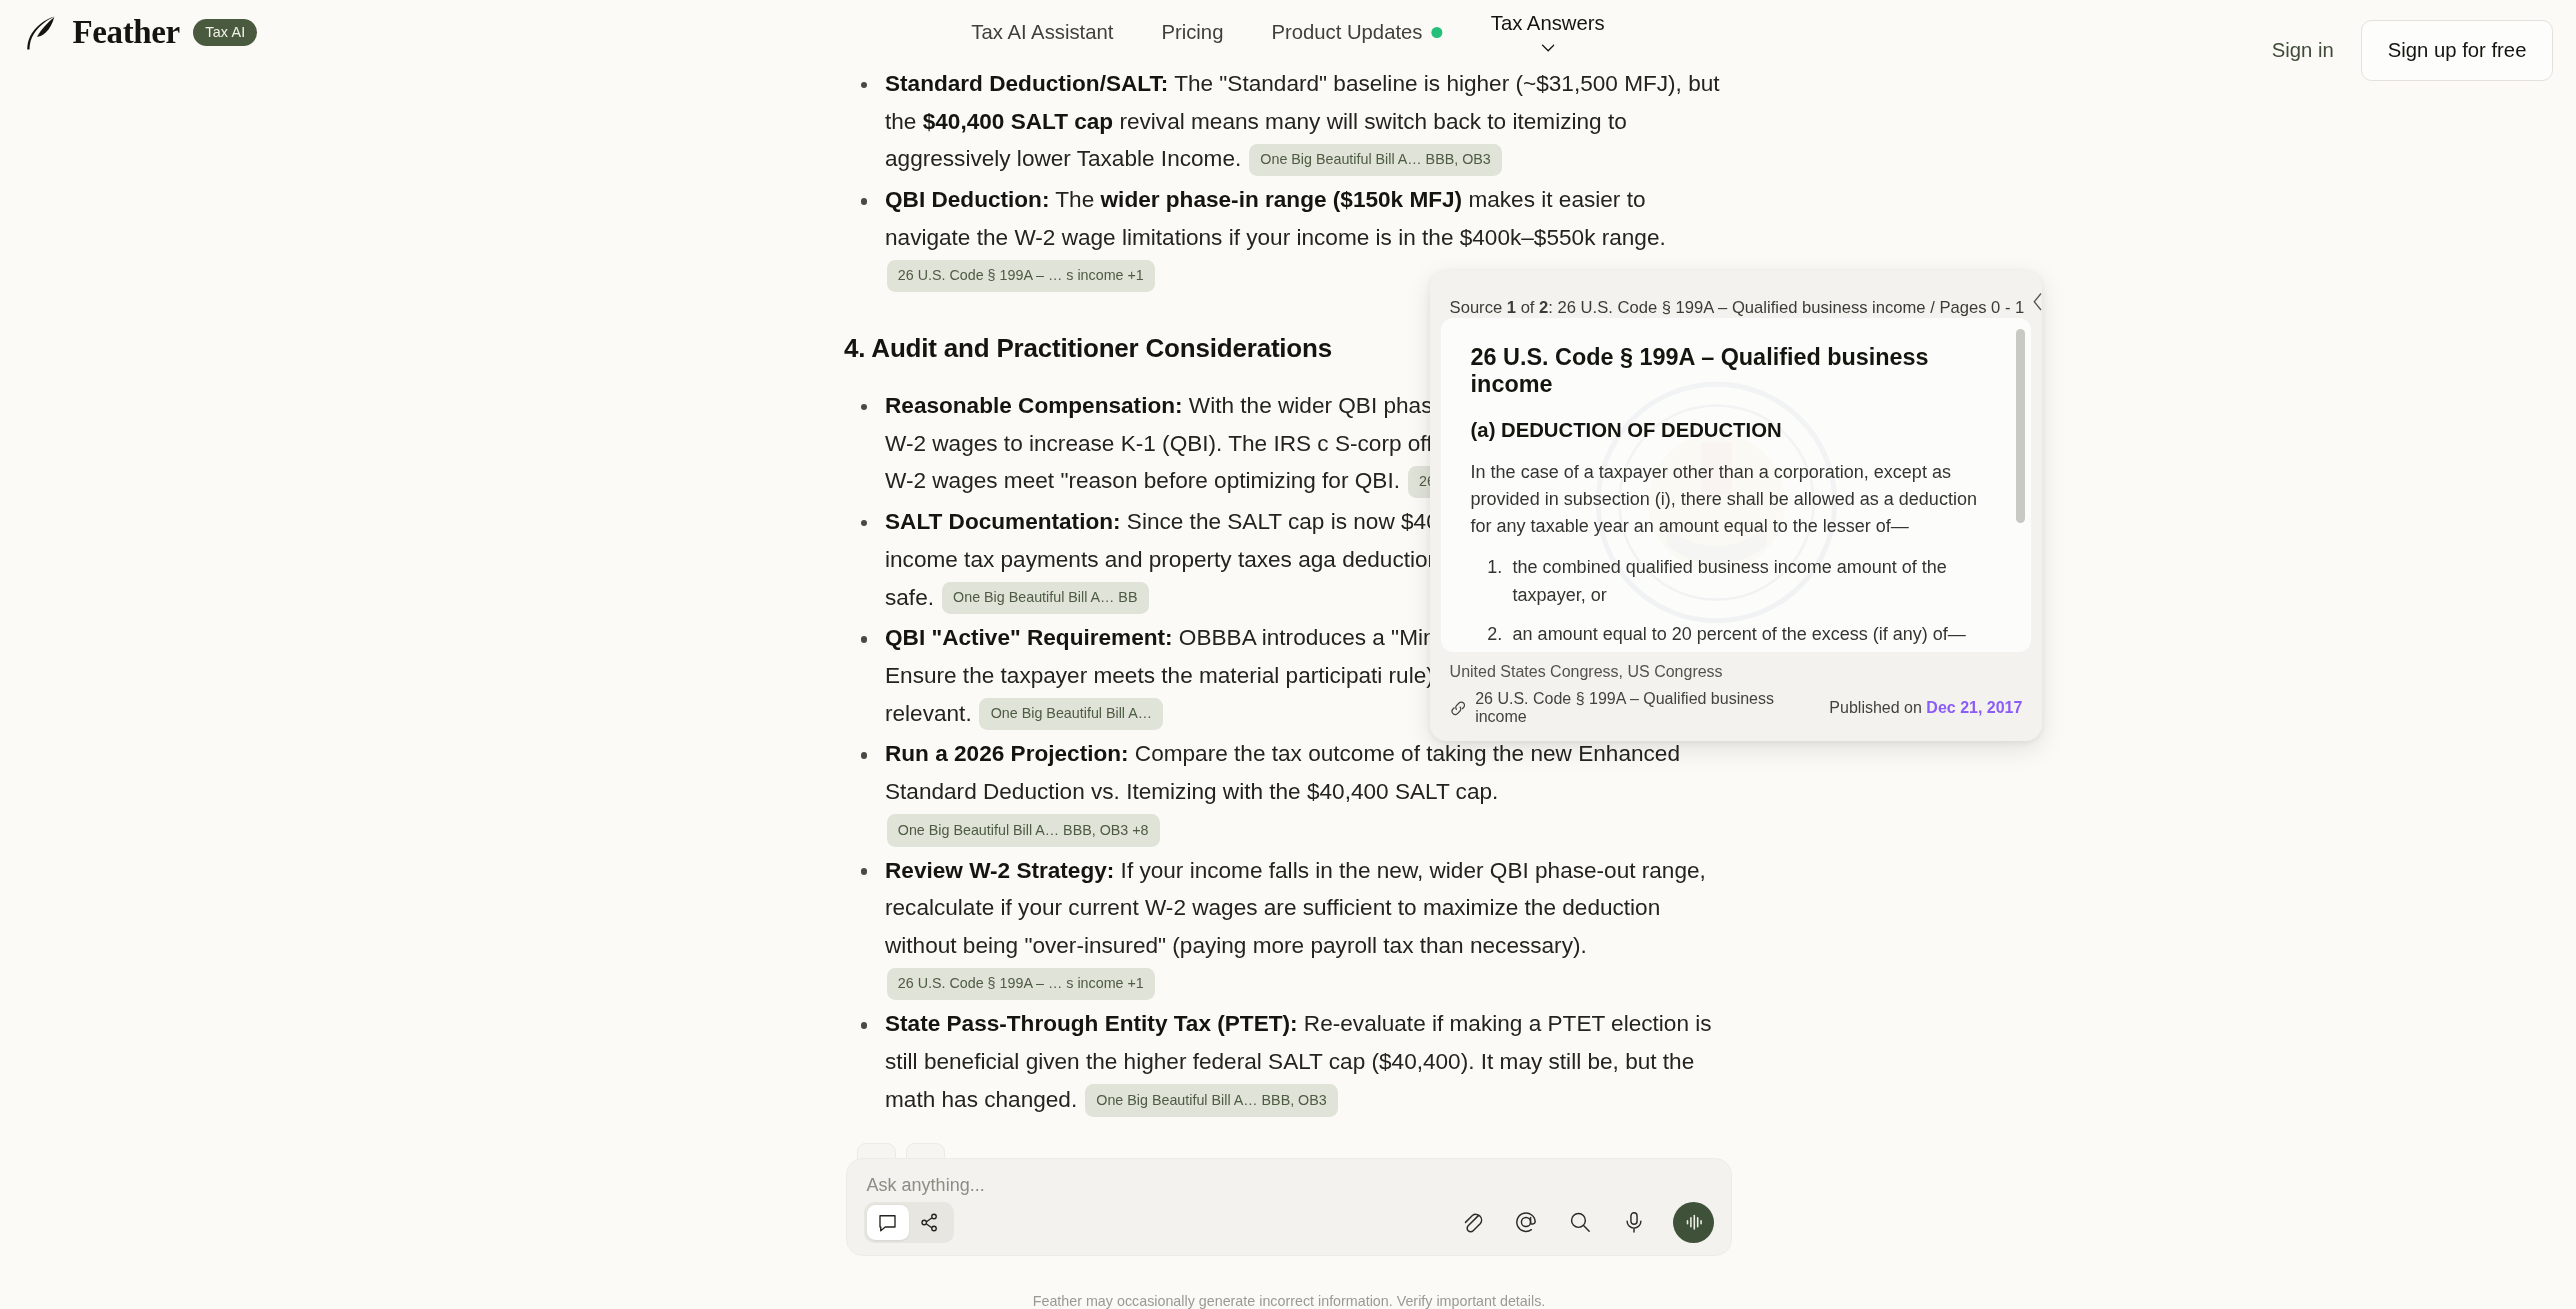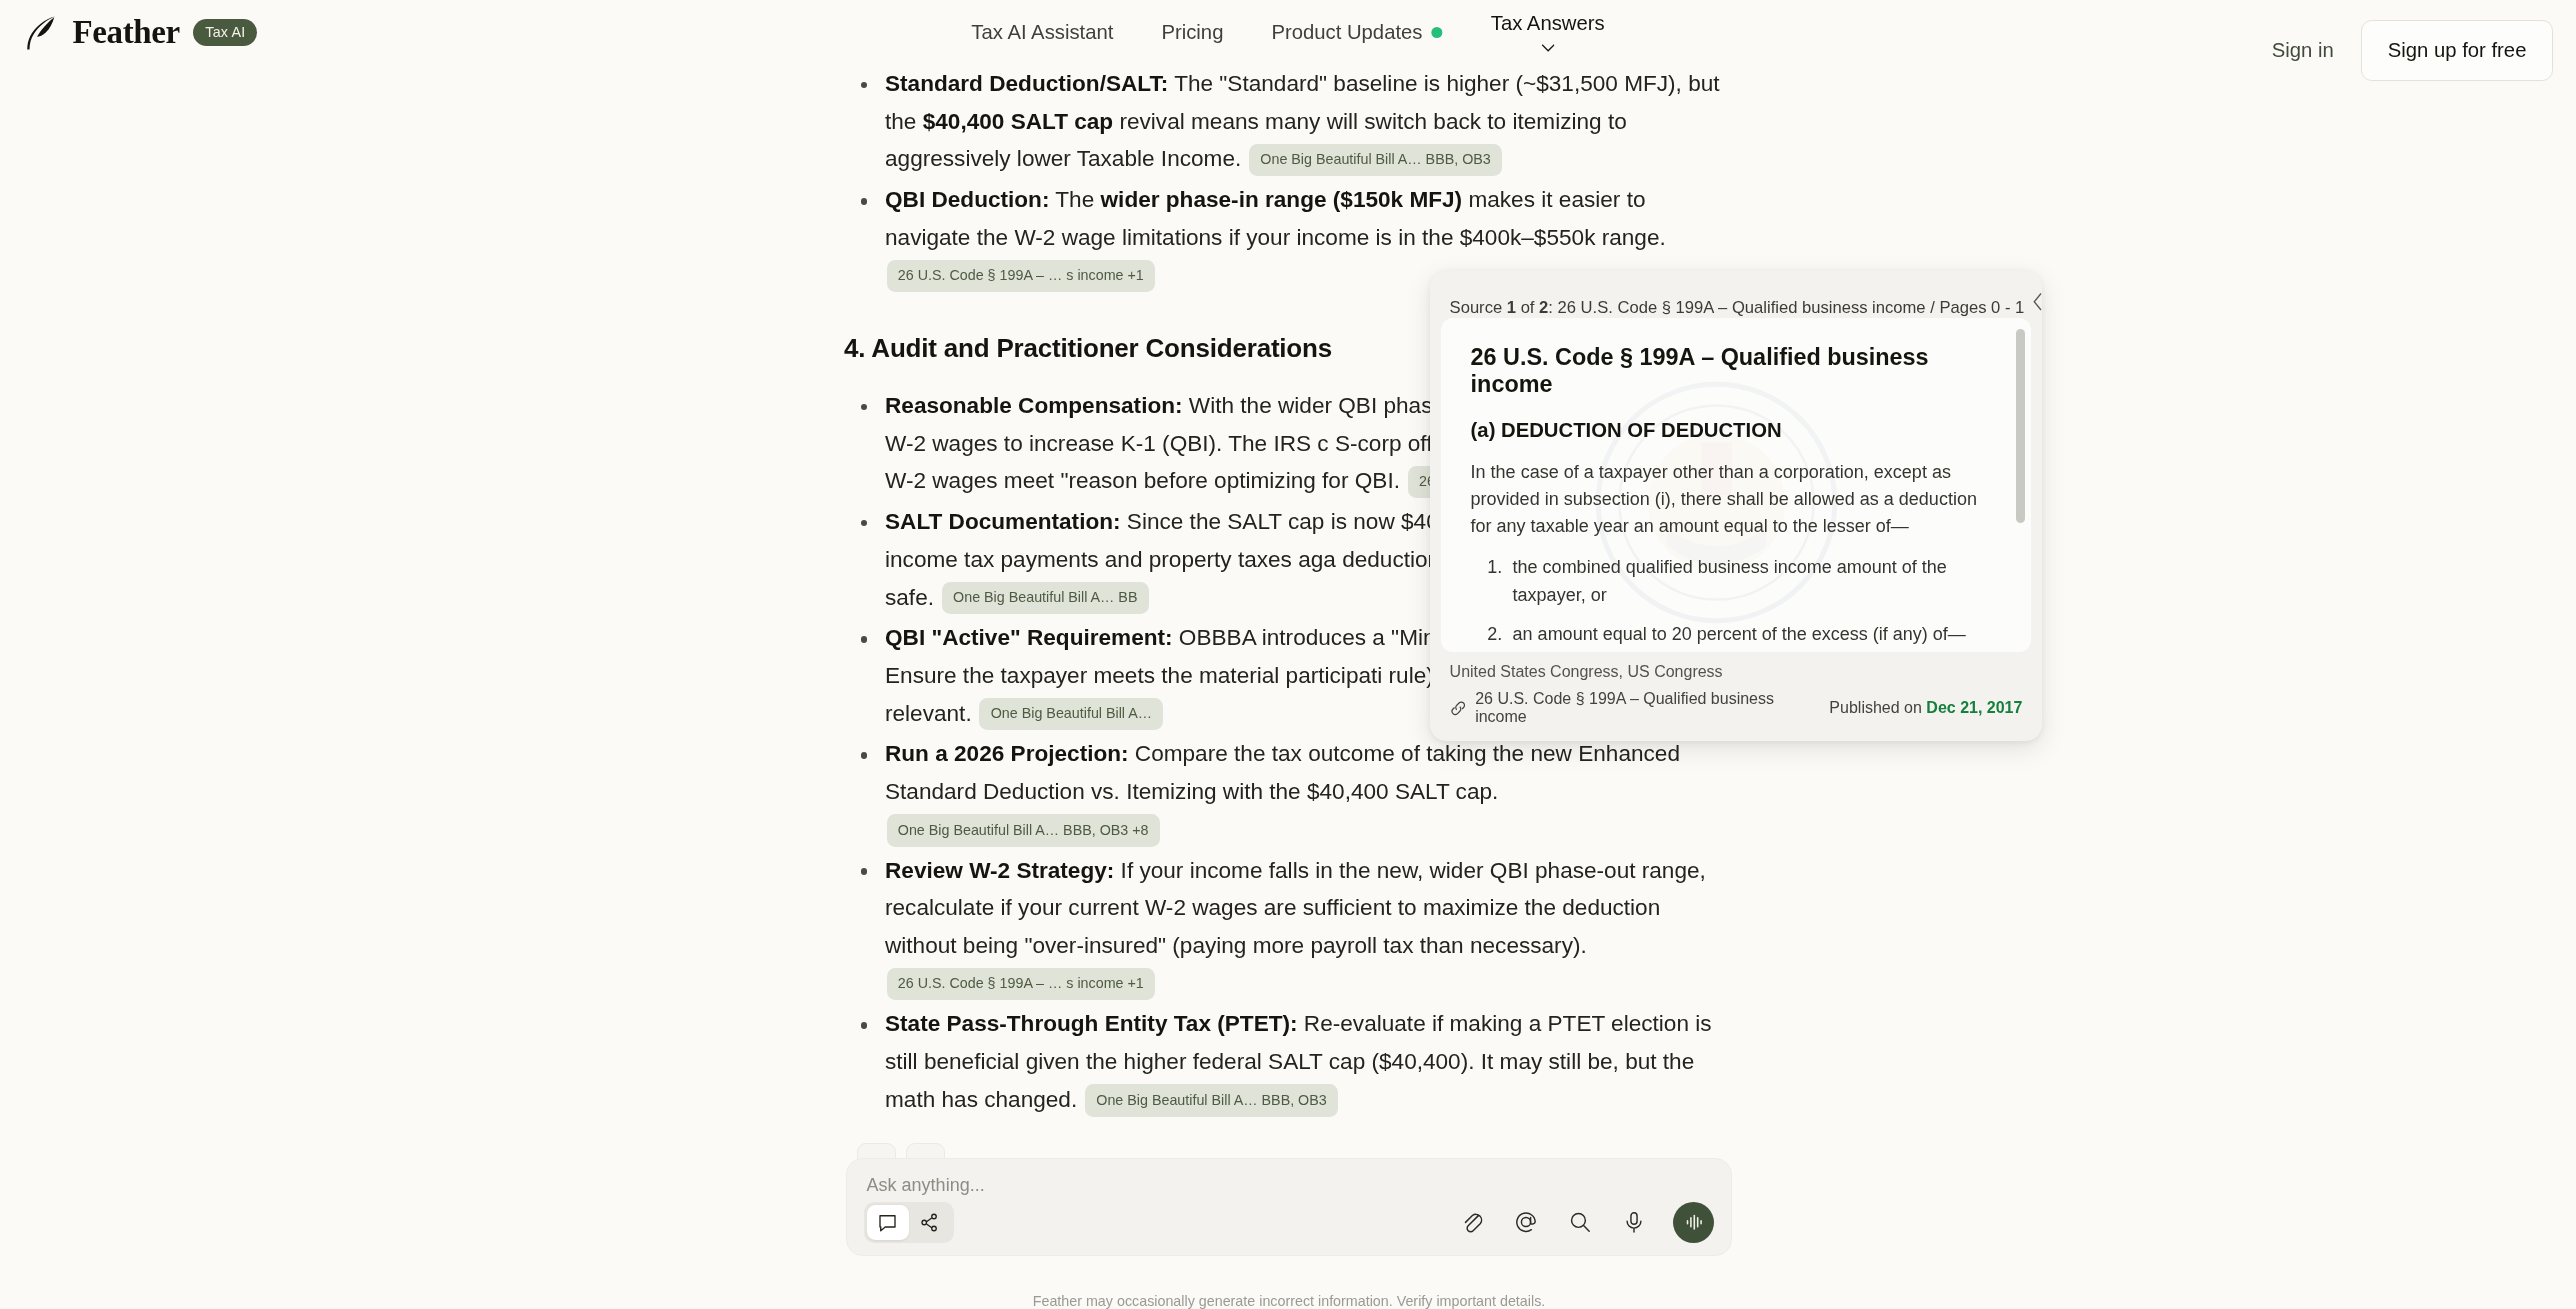--- a/index.html
+++ b/index.html
@@ -130,21 +130,21 @@
   }
   .doc-scroll {
     position: absolute; right: 6.8px; top: 10.6px; width: 8.3px; height: 194px;
     background: #c9c9c4; border-radius: 4.5px;
   }
   .popup-foot { padding: 10.6px 19.6px 15px 19.6px; }
   .foot-org { font-size: 16px; color: #53534c; margin-bottom: 9px; }
   .foot-row { display: flex; align-items: center; justify-content: space-between; }
   .foot-link { display: flex; align-items: center; gap: 9px; font-size: 16px; color: #43433d; cursor: pointer;}
   .foot-pub { font-size: 16px; color: #43433d; white-space: nowrap; }
-  .foot-pub b { font-weight: 700; color: #15803d; }
+  .foot-pub b { font-weight: 700; color: #8b5cf6; }
 
   
   .composer-wrap {
     position: absolute; left: 846px; top: 1138px; width: 886px;
   }
   .ghost-tabs { position: relative; height: 19.6px; }
   .ghost-tab {
     position: absolute; top: 4.5px; height: 30px;
     background: #f6f5f1; border: 0.8px solid #eceae4;
     border-radius: 9px 9px 0 0;

